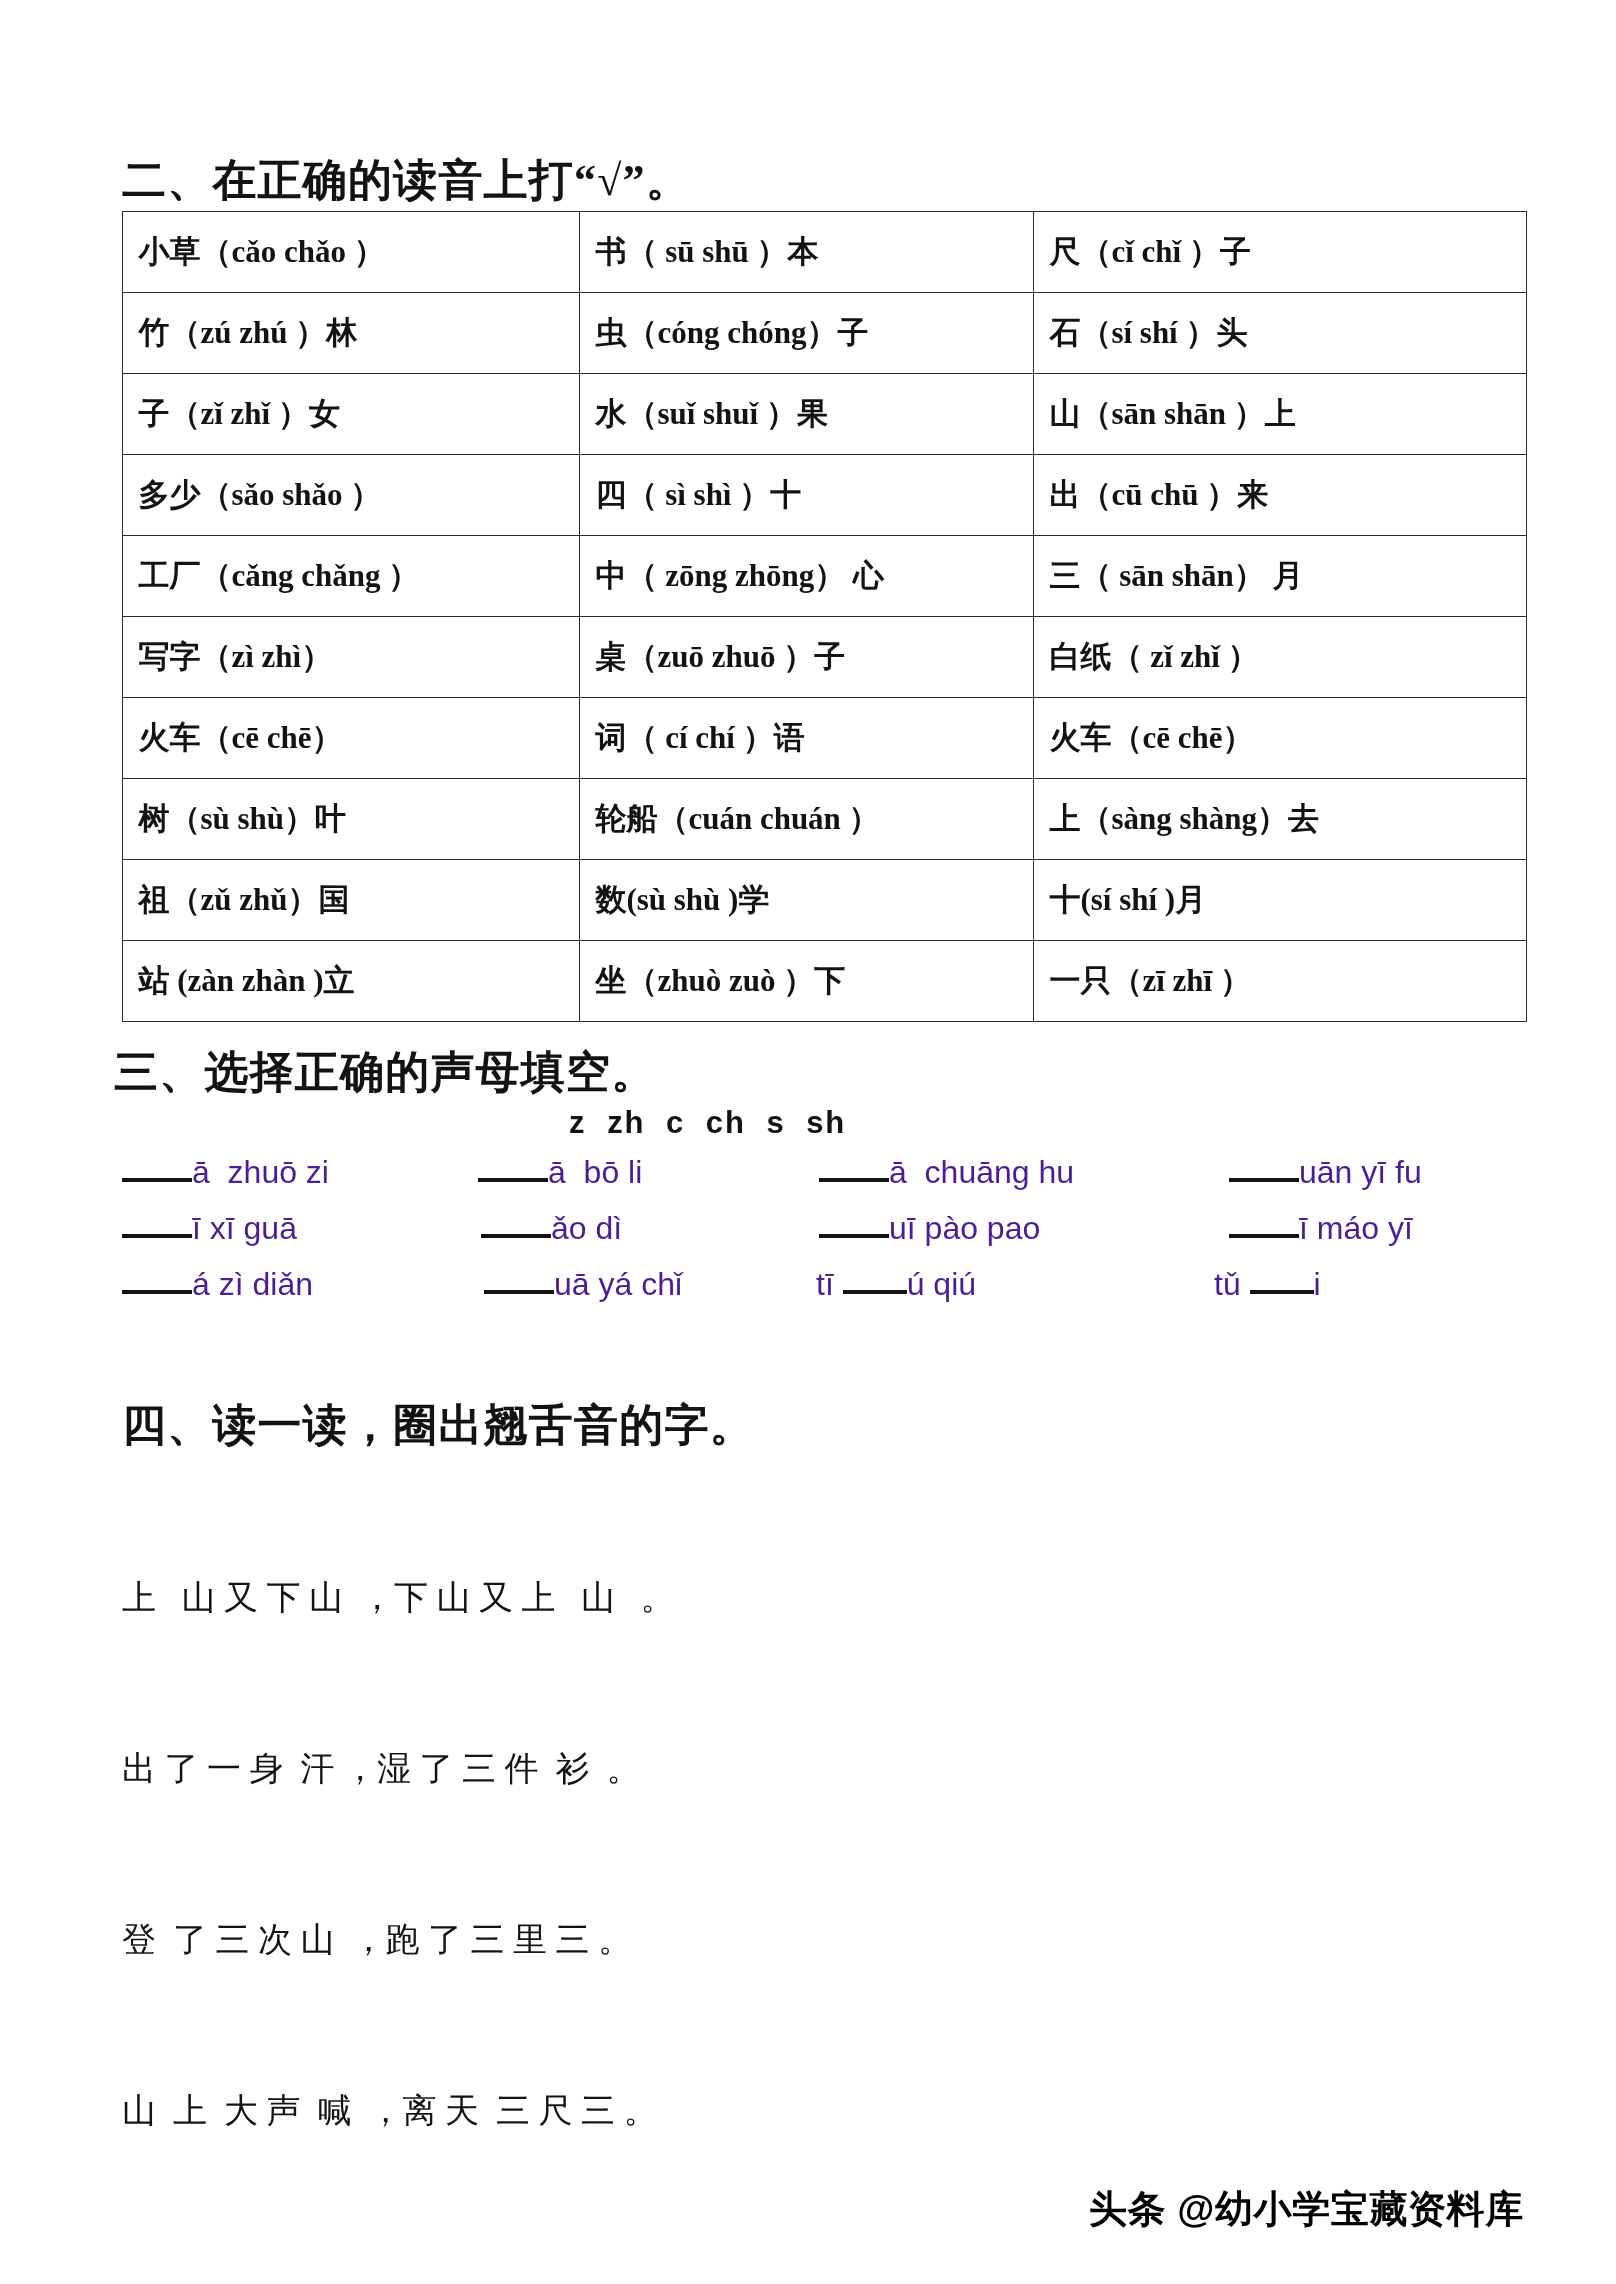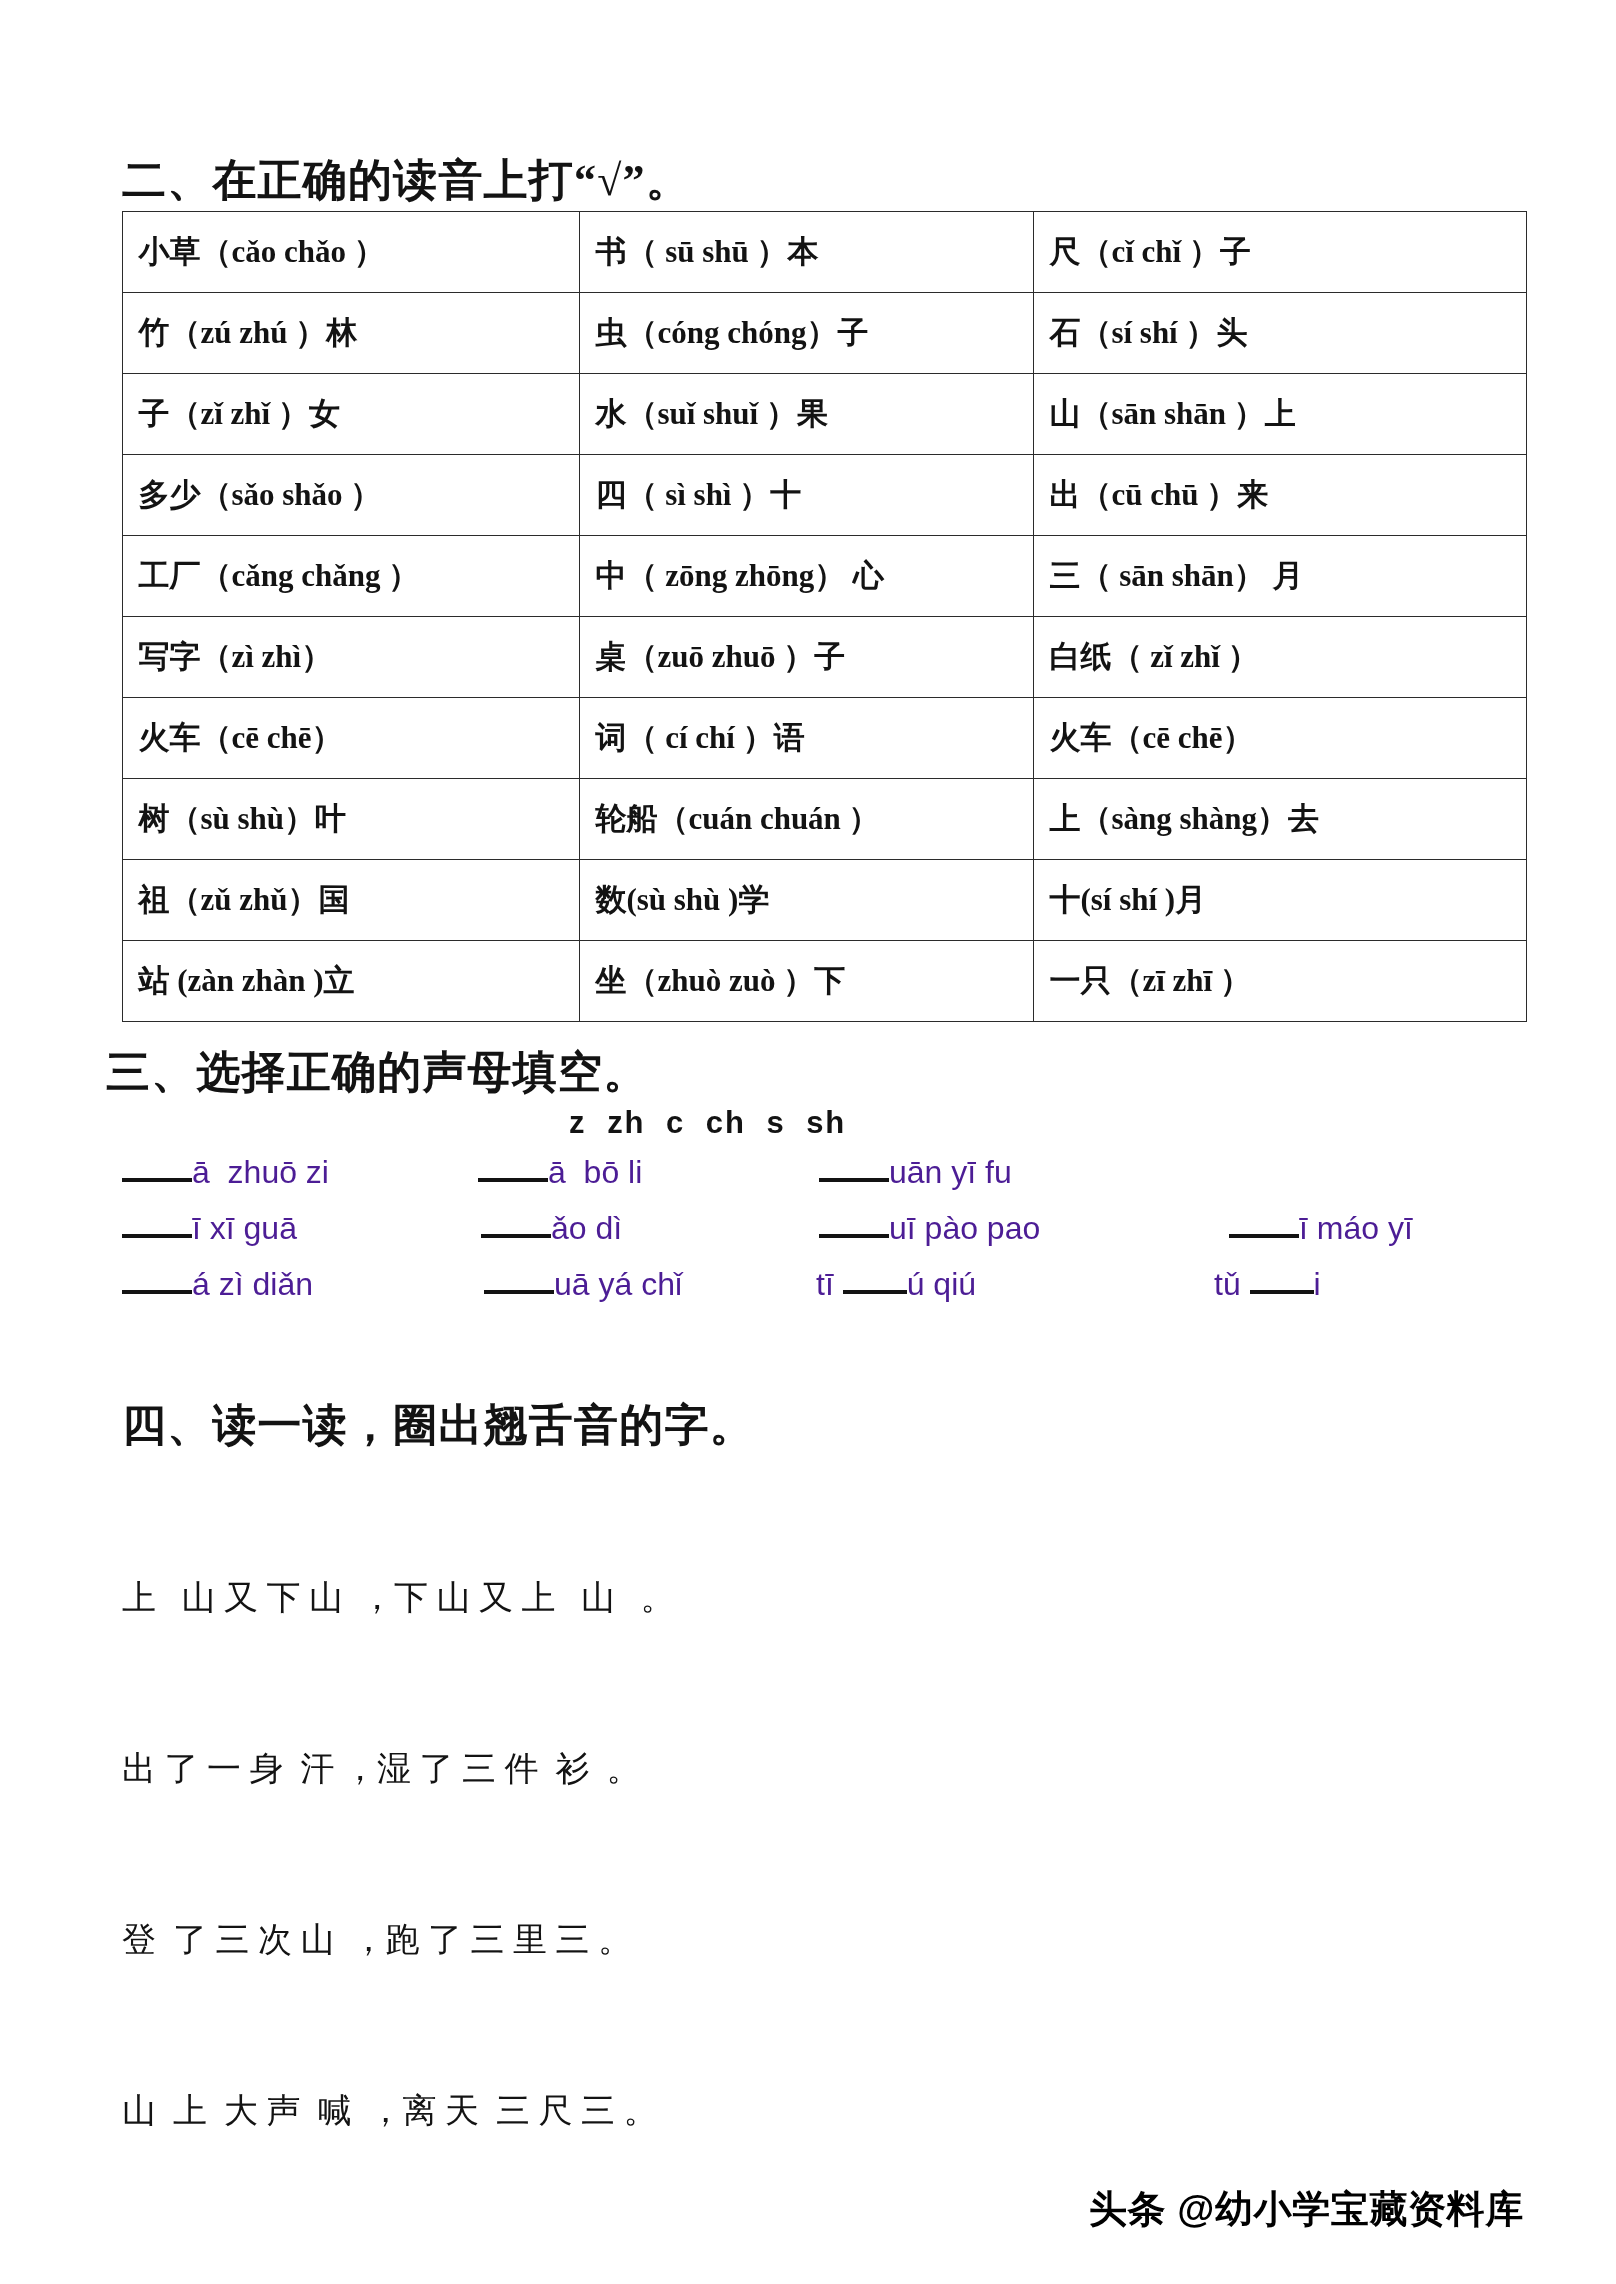--- a/index.html
+++ b/index.html
@@ -25,21 +25,21 @@
   .section-heading {
     position: absolute;
     font-family: "Liberation Serif", "DejaVu Serif", serif;
     font-size: 44px;
     font-weight: 600;
     letter-spacing: 1.2px;
     color: #131313;
     white-space: nowrap;
   }
   #heading-2 { left: 122px; top: 151px; }
-  #heading-3 { left: 106px; top: 1043px; }
+  #heading-3 { left: 114px; top: 1043px; }
   #heading-4 { left: 122px; top: 1396px; }
 
   
   .pinyin-table {
     position: absolute;
     left: 122px;
     top: 211px;
     width: 1404px;
     border-collapse: collapse;
     table-layout: fixed;
@@ -223,20 +223,21 @@
 
   <div class="section-heading" id="heading-3">三、选择正确的声母填空。</div>
 
   <div class="letter-bank">z  zh  c  ch  s  sh</div>
 
   <div class="blank-rows">
 
     <div class="blank-row r1">
       <span class="blank-cell"><span class="ul"></span><span>ā  zhuō zi</span></span>
       <span class="blank-cell"><span class="ul"></span><span>ā  bō li</span></span>
+      <span class="blank-cell"><span class="ul"></span><span>ā  chuāng hu</span></span>
       <span class="blank-cell"><span class="ul"></span><span>uān yī fu</span></span>
     </div>
 
     <div class="blank-row r2">
       <span class="blank-cell"><span class="ul"></span><span>ī xī guā</span></span>
       <span class="blank-cell"><span class="ul"></span><span>ǎo dì</span></span>
       <span class="blank-cell"><span class="ul"></span><span>uī pào pao</span></span>
       <span class="blank-cell"><span class="ul"></span><span>ī máo yī</span></span>
     </div>
 

